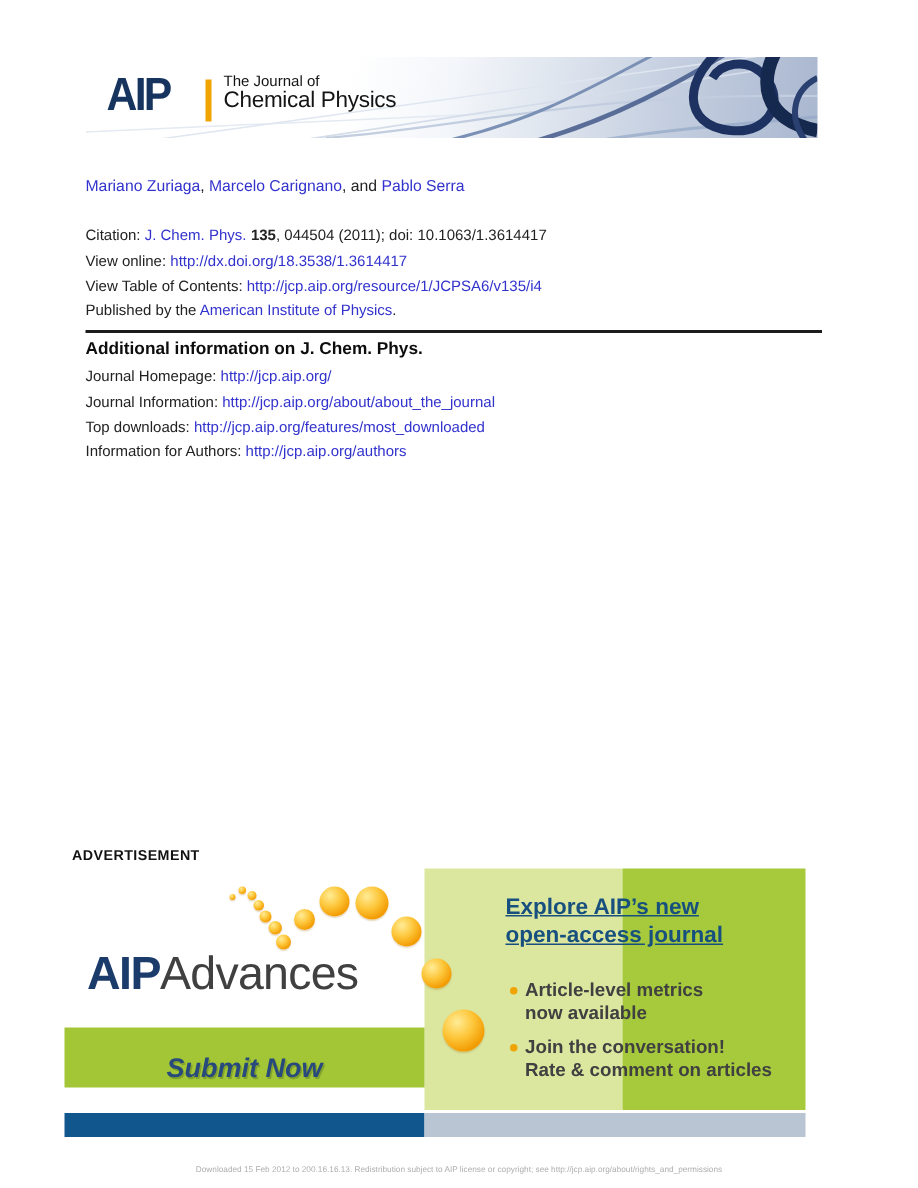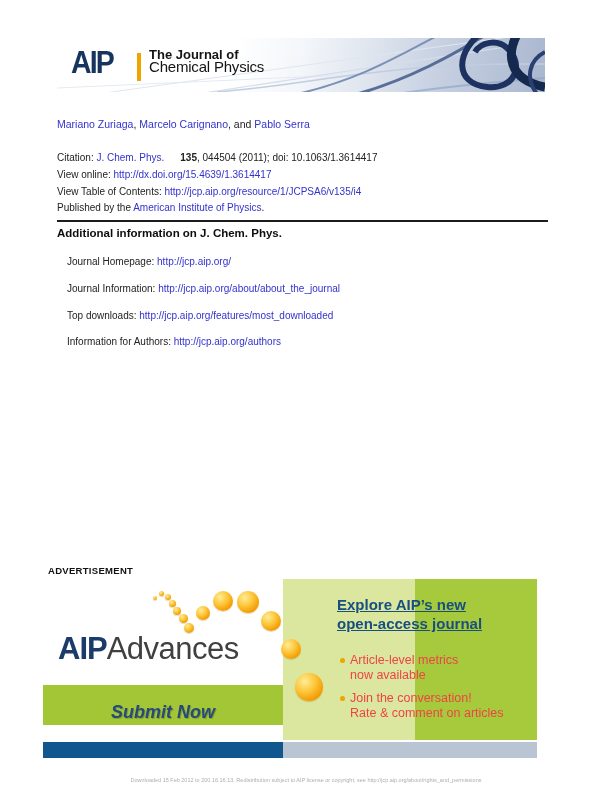--- a/index.html
+++ b/index.html
@@ -13,50 +13,50 @@
     background:linear-gradient(100deg,#ffffff 0%,#ffffff 36%,#f3f6fa 50%,#e0e6ef 63%,#c6d0e1 78%,#a9b7cf 100%);
   }
   #banner svg{position:absolute;left:0;top:0;width:100%;height:100%;}
   .banner-logo{position:absolute;left:14px;top:9px;display:flex;align-items:flex-start;}
   .aip-word{
     font-size:31px;font-weight:bold;color:#17345f;letter-spacing:-2px;
     transform:scaleX(.92);transform-origin:left top;line-height:31px;
   }
   .gold-bar{position:absolute;left:66px;top:6px;width:4px;height:28px;background:#f0a400;}
   .journal-stack{position:absolute;left:78px;top:4px;white-space:nowrap;}
-  .journal-tagline{font-size:13px;font-weight:bold;color:#141414;line-height:8px;}
+  .journal-tagline{font-size:10px;font-weight:normal;color:#141414;line-height:8px;}
   .journal-name{font-size:15px;font-weight:normal;color:#141414;line-height:16px;letter-spacing:-0.2px;}
   
   .article-title{position:absolute;left:57px;top:99px;width:500px;font-size:15px;font-weight:bold;color:#0d0d0d;letter-spacing:-0.1px;}
   .authors{position:absolute;left:57px;top:118px;font-size:10.5px;color:#222;}
   a.lnk{color:#3232cd;text-decoration:none;cursor:pointer;}
   .cite-block{position:absolute;left:57px;top:150px;font-size:10px;line-height:16.8px;color:#222;}
   .cite-block p{margin:0;}
-  .vol{font-weight:bold;margin-left:16px;}
+  .vol{font-weight:bold;margin-left:3px;}
   .rule{position:absolute;left:57px;top:220px;width:491px;height:1.5px;background:#1c1c1c;}
   .addl-heading{position:absolute;left:57px;top:227px;font-size:11.5px;font-weight:bold;color:#0d0d0d;}
   .addl-block{position:absolute;left:57px;top:244px;font-size:10px;line-height:16.8px;color:#222;}
-  .addl-block p{margin:10px;}
+  .addl-block p{margin:0;}
   
   .ad-label{position:absolute;left:48px;top:565px;font-size:9.5px;font-weight:bold;letter-spacing:.3px;color:#111;}
   #ad{position:absolute;left:43px;top:579px;width:494px;height:179px;cursor:pointer;}
   .ad-light-green{position:absolute;left:240px;top:0;width:132px;height:161px;background:#dbe69f;}
   .ad-dark-green{position:absolute;left:372px;top:0;width:122px;height:161px;background:#a6ca3c;}
   .ad-submit-band{position:absolute;left:0;top:106px;width:240px;height:40px;background:#a3c636;}
   .ad-submit-text{
     width:100%;text-align:center;line-height:55px;font-size:18px;font-weight:bold;font-style:italic;
     color:#27497b;text-shadow:1px 1px 0 rgba(30,50,20,.25);
   }
   .ad-blue-band{position:absolute;left:0;top:163px;width:240px;height:16px;background:#12568e;}
   .ad-gray-band{position:absolute;left:240px;top:163px;width:254px;height:16px;background:#b9c5d2;}
   .ad-logo{position:absolute;left:15px;top:52px;white-space:nowrap;}
   .ad-logo .aip{font-size:31px;font-weight:bold;color:#1b3c6b;letter-spacing:-1px;}
   .ad-logo .advances{font-size:31px;color:#404040;letter-spacing:-0.5px;}
   .ad-headline{position:absolute;left:294px;top:16px;font-size:15px;font-weight:bold;line-height:19px;color:#17507f;text-decoration:underline;}
-  .ad-bullet{position:absolute;font-size:12.5px;font-weight:normal;line-height:15px;color:#ef4444;}
+  .ad-bullet{position:absolute;font-size:12.5px;font-weight:bold;line-height:15px;color:#404040;}
   .ad-bullet .dot{
     position:absolute;left:-10px;top:5px;width:5px;height:5px;border-radius:50%;background:#f0a400;
   }
   .bubble{position:absolute;border-radius:50%;
     background:radial-gradient(circle at 35% 30%,#ffec96 0%,#fdc63a 40%,#f29a00 75%,#e08400 100%);
     box-shadow:0 1px 1px rgba(150,100,0,.25);}
   
   .footer-note{position:absolute;left:0;top:777px;width:612px;text-align:center;font-size:5.5px;color:#aeaeae;}
 </style>
 </head>
@@ -88,21 +88,21 @@
       </span>
     </div>
   </div>
 
   <div class="authors">
     <a class="lnk">Mariano Zuriaga</a><span>, </span><a class="lnk">Marcelo Carignano</a><span>, and </span><a class="lnk">Pablo Serra</a>
   </div>
 
   <div class="cite-block">
     <p><span>Citation: </span><a class="lnk">J. Chem. Phys.</a><span class="vol">135</span><span>, 044504 (2011); doi: 10.1063/1.3614417</span></p>
-    <p><span>View online: </span><a class="lnk">http://dx.doi.org/15.4639/1.3614417</a></p>
+    <p><span>View online: </span><a class="lnk">http://dx.doi.org/18.3538/1.3614417</a></p>
     <p><span>View Table of Contents: </span><a class="lnk">http://jcp.aip.org/resource/1/JCPSA6/v135/i4</a></p>
     <p><span>Published by the </span><a class="lnk">American Institute of Physics</a><span>.</span></p>
   </div>
 
   <div class="rule"></div>
 
   <div class="addl-heading">Additional information on J. Chem. Phys.</div>
   <div class="addl-block">
     <p><span>Journal Homepage: </span><a class="lnk">http://jcp.aip.org/</a></p>
     <p><span>Journal Information: </span><a class="lnk">http://jcp.aip.org/about/about_the_journal</a></p>

